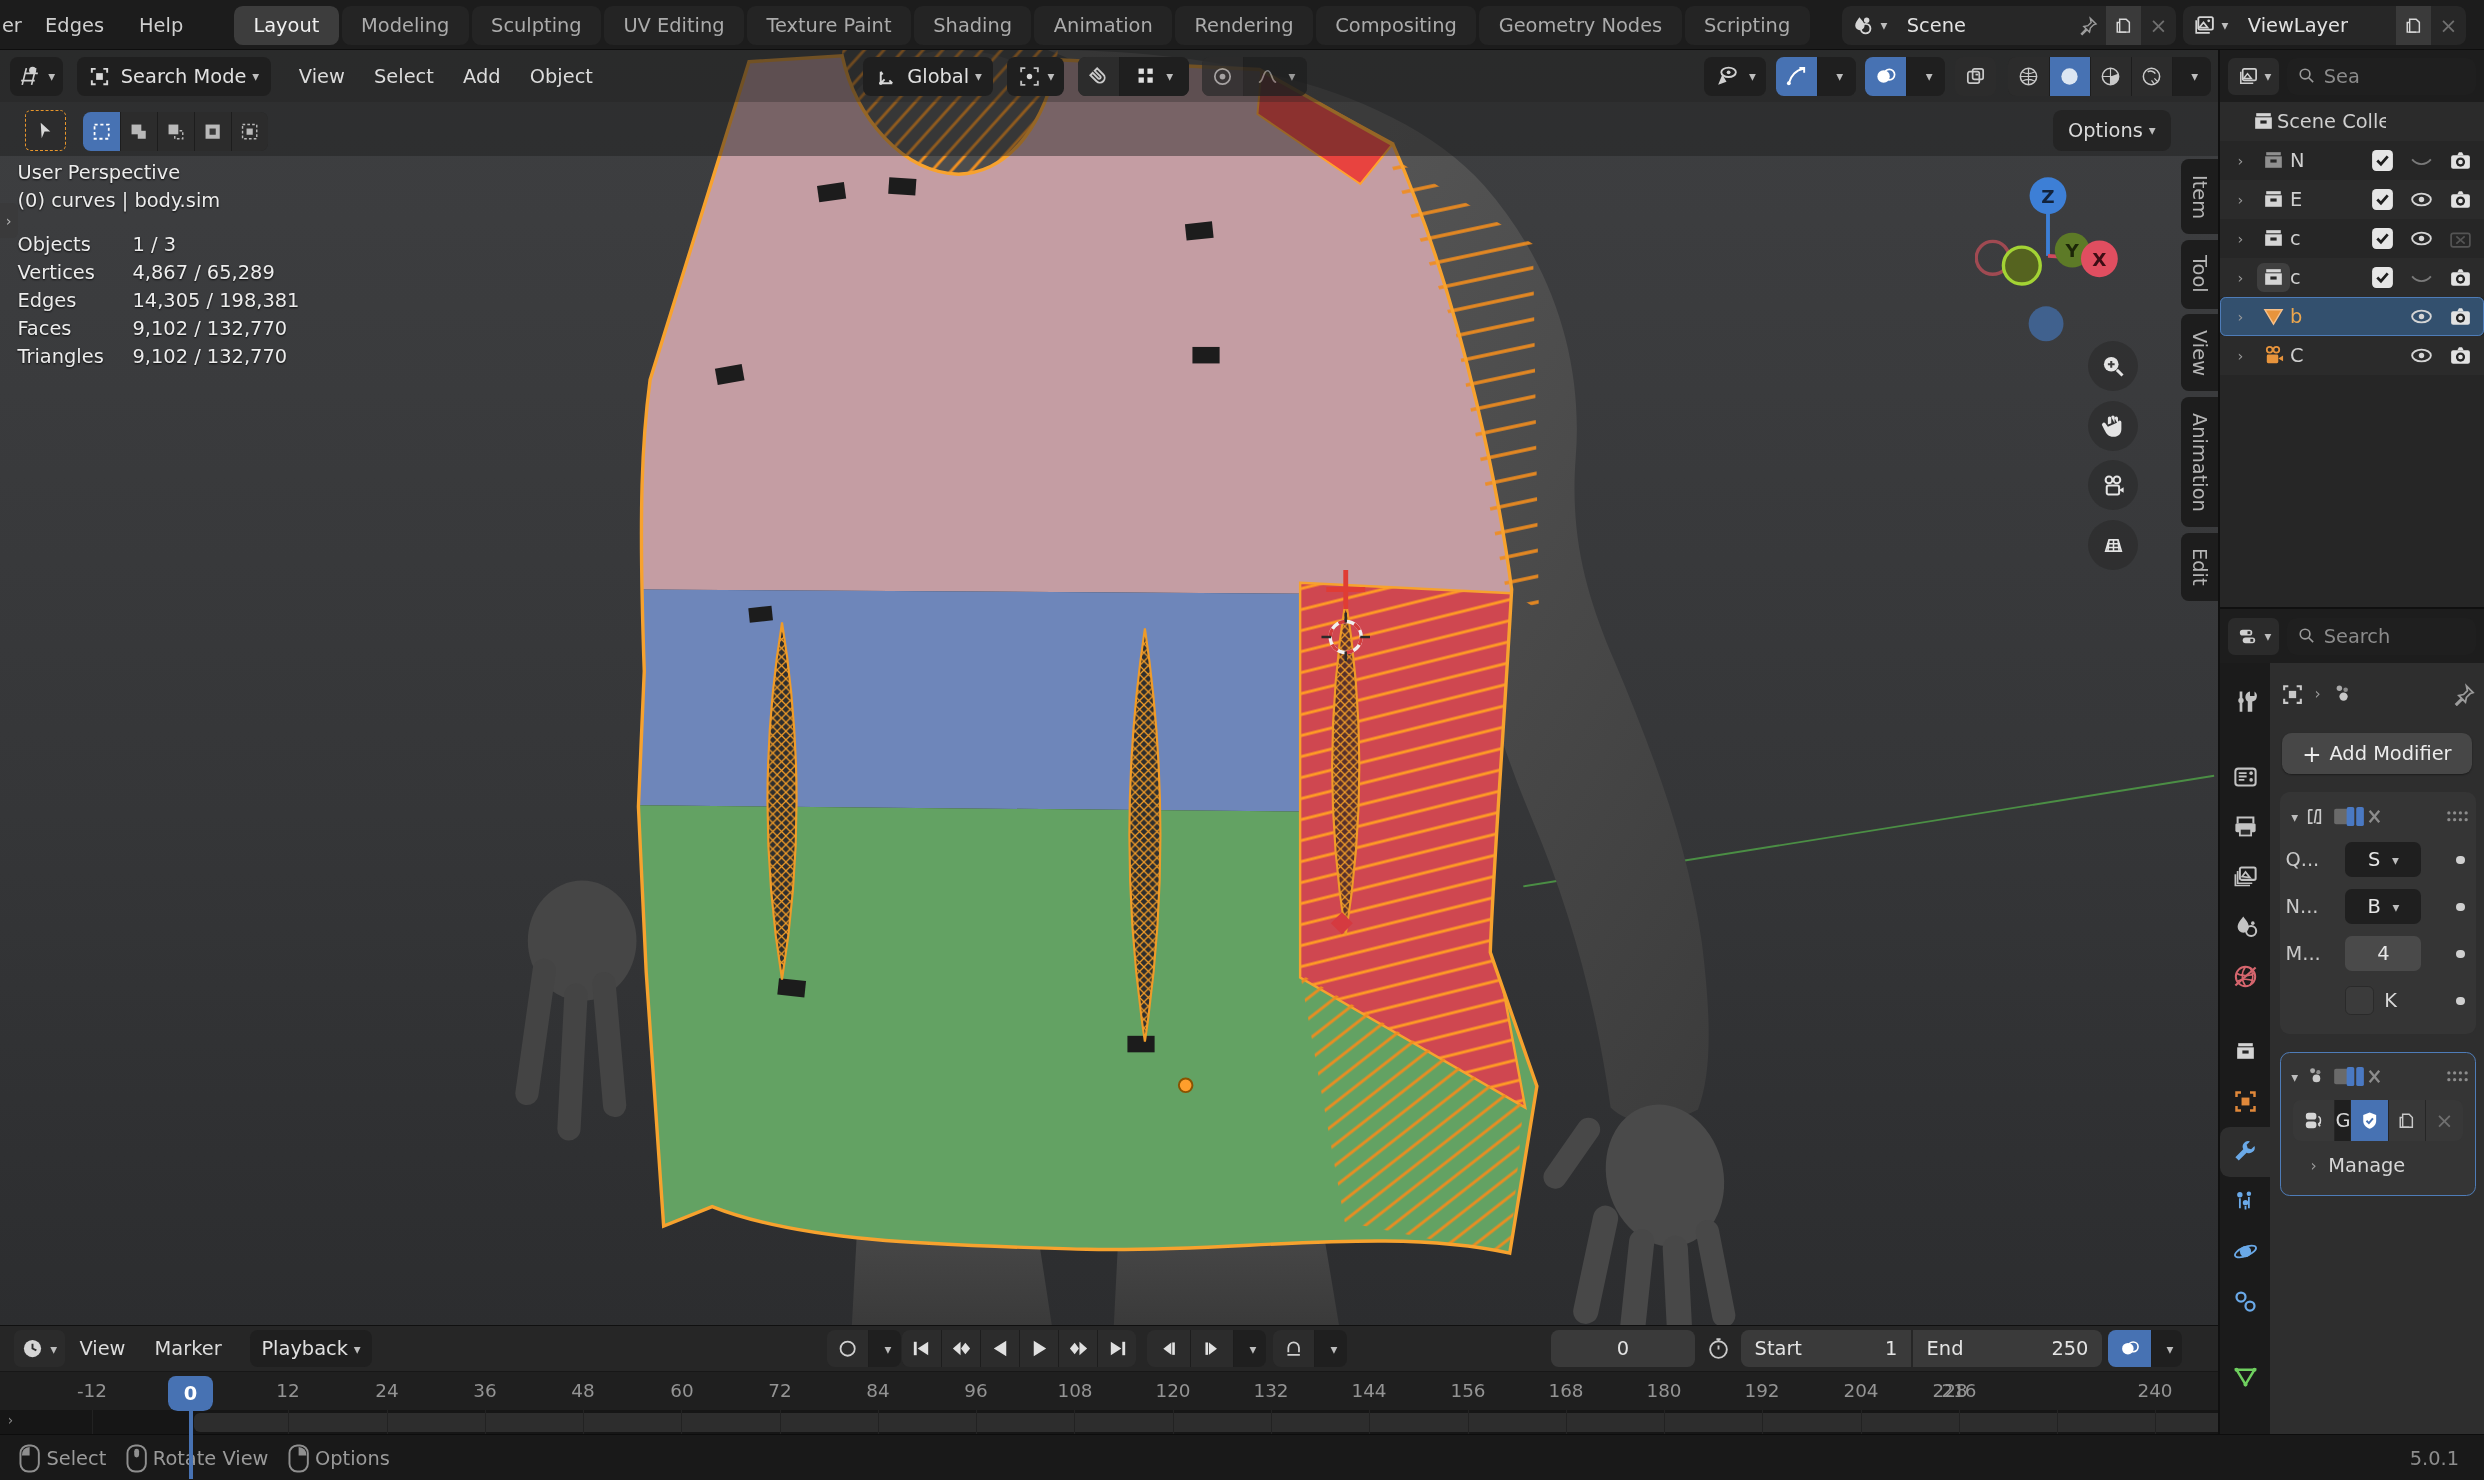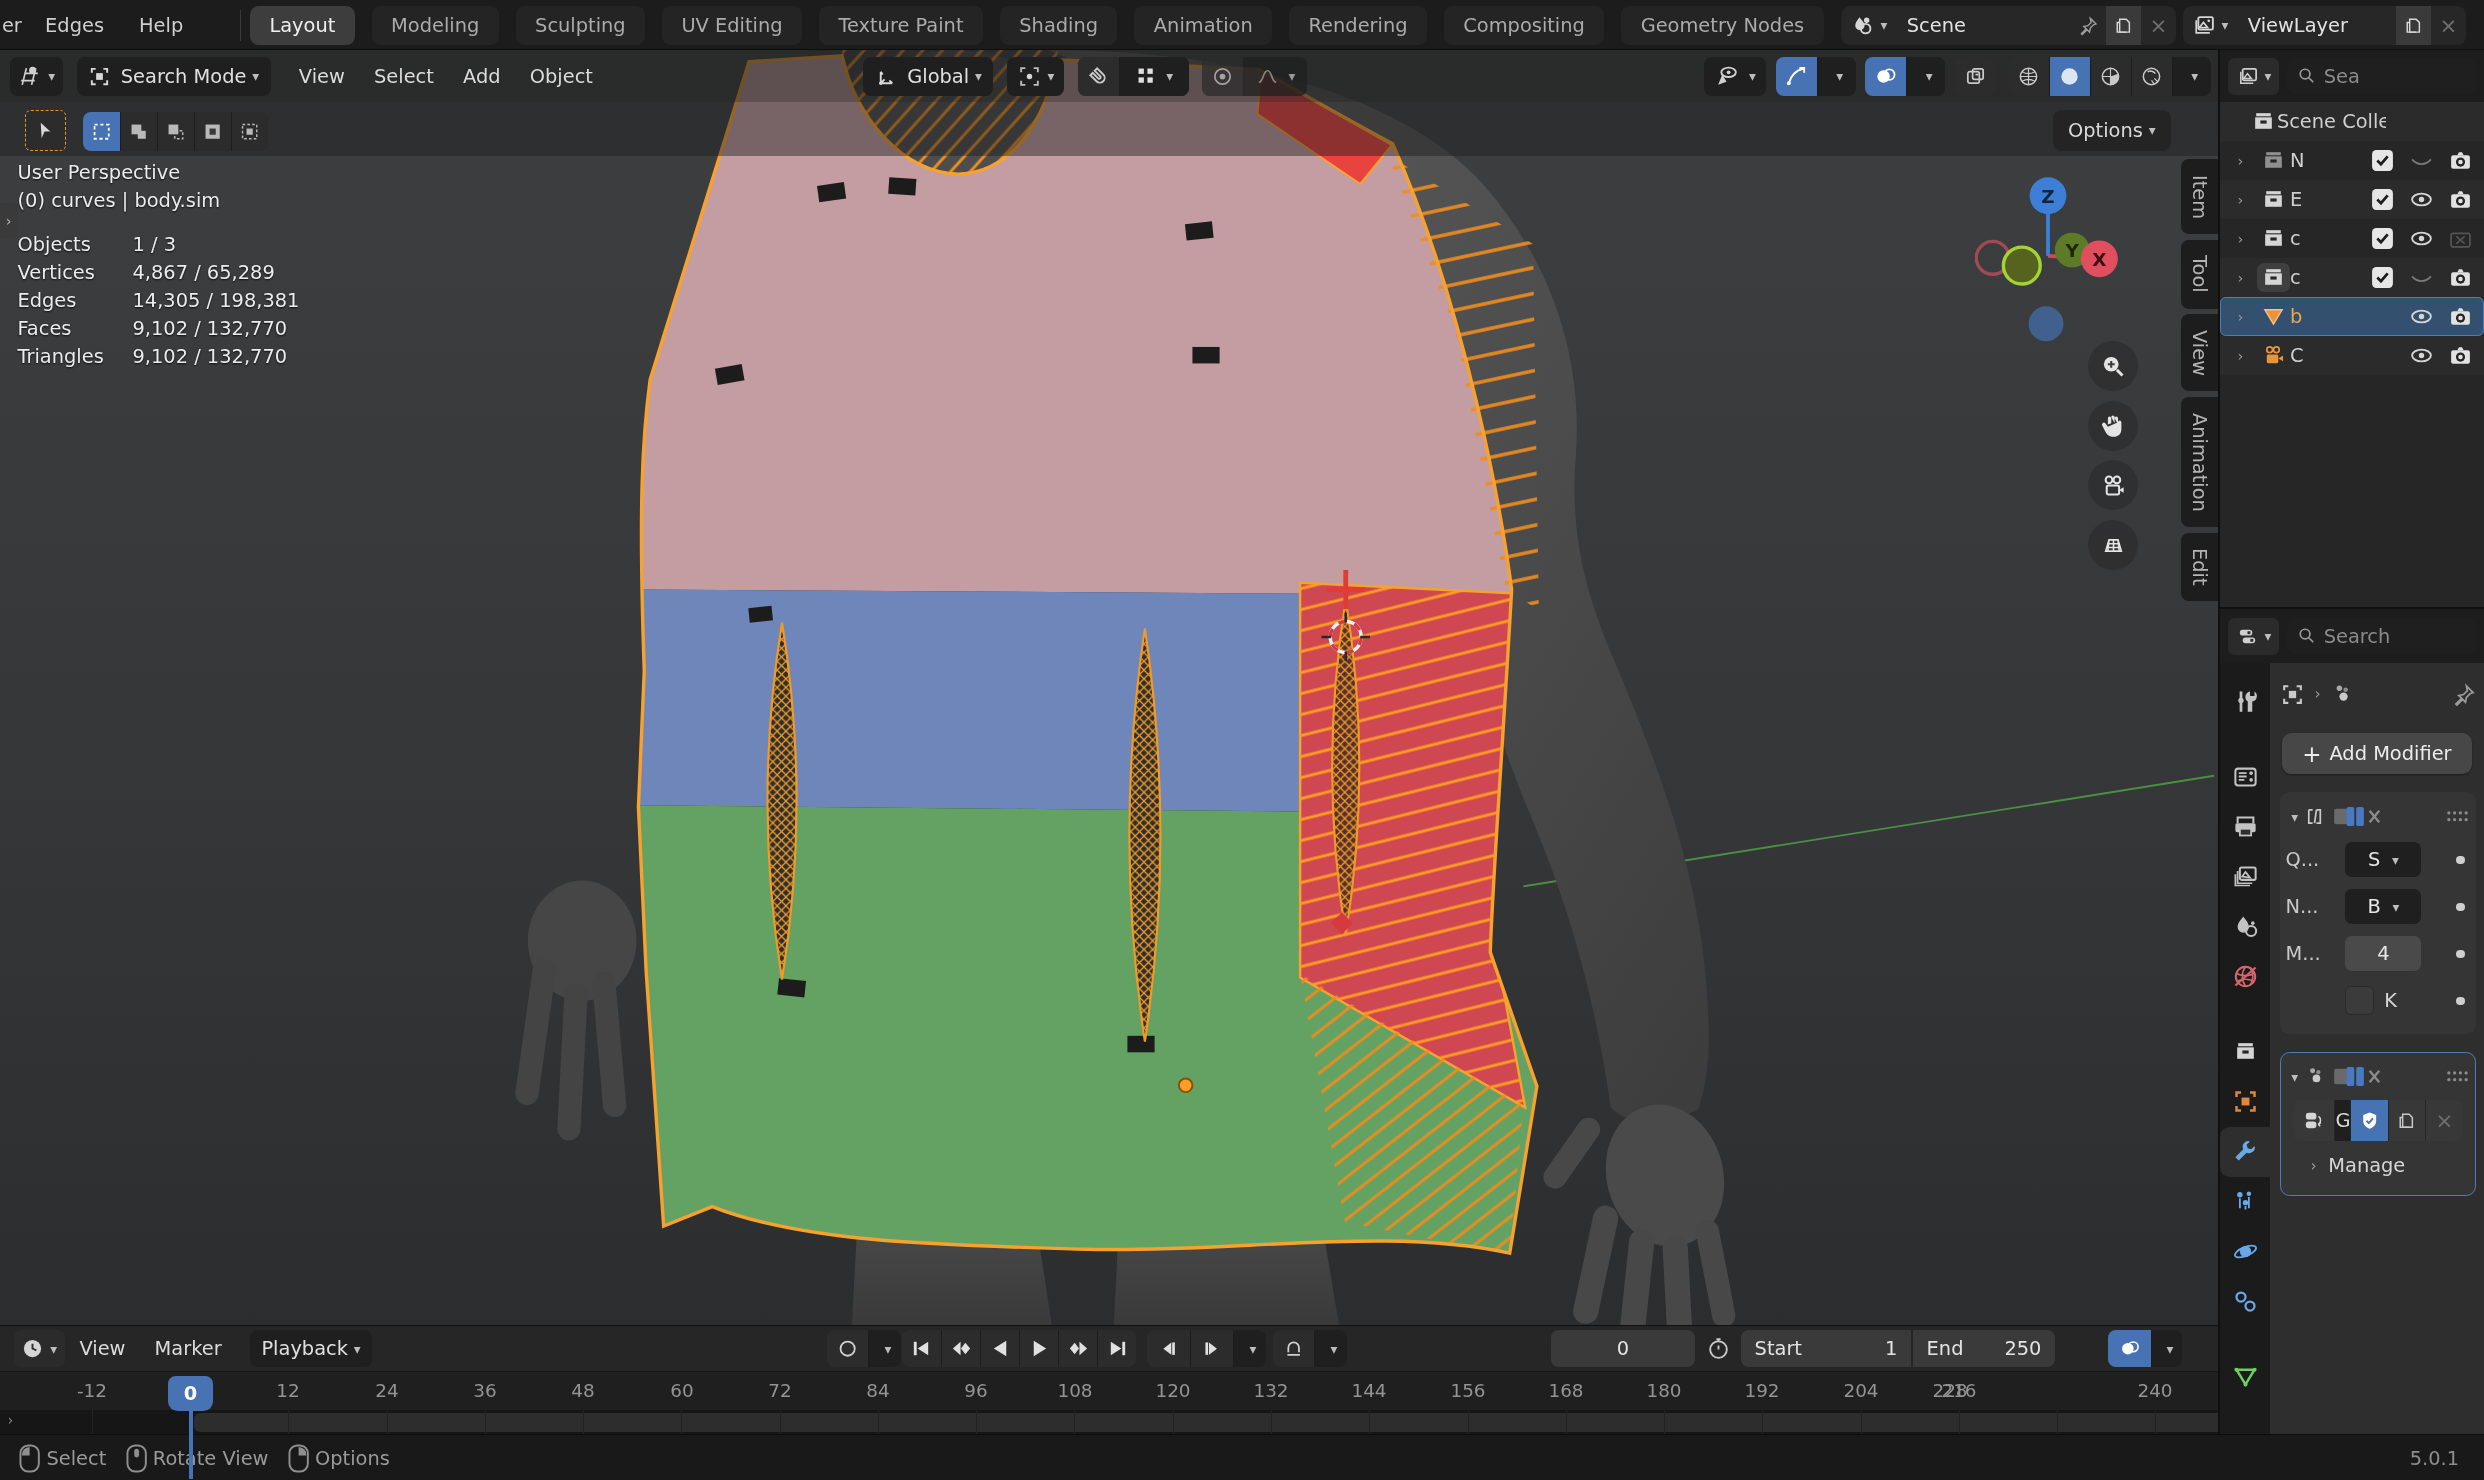--- a/index.html
+++ b/index.html
@@ -9,21 +9,21 @@
   .row { display:flex; align-items:center; }
   .car { font-size:13.6px; color:#bdbdbd; margin-left:5.8px; }
   svg { display:block; }
 
   
   #topbar { left:0; top:0; width:2484px; height:50px; background:#1c1c1c; border-bottom:1px solid #0e0e0e; }
   #topbar-menus { left:0; top:0; height:50px; }
   .menu-item { padding:0 17.5px; color:#cfcfcf; height:50px; display:flex; align-items:center; }
   .menu-item.trunc { padding:0 5.8px 0 1.9px; }
   #ws-divider { left:240px; top:9.7px; width:1px; height:31px; background:#3a3a3a; }
-  #ws-tabs { left:250px; top:5.8px; height:39px; gap:17px; }
+  #ws-tabs { left:234px; top:5.8px; height:39px; gap:3px; }
   .ws-tab { padding:0 19.4px; height:39px; display:flex; align-items:center; background:#242424; color:#ababab; border-radius:8.7px; }
   .ws-tab.active { background:#3d3d3d; color:#f0f0f0; }
   .tb-group { background:#272727; border-radius:8.7px; height:39px; top:5.8px; display:flex; align-items:center; overflow:hidden; }
   #scene-group { left:1842px; width:334px; }
   #viewlayer-group { left:2183px; width:283px; }
   .tb-seg { height:100%; display:flex; align-items:center; padding:0 7.8px; }
   .tb-name { flex:1; color:#e2e2e2; padding-left:11.6px; }
   .tb-icon-btn { width:35px; justify-content:center; color:#c9c9c9; }
   .dim-x { color:#6f6f6f; font-size:21.3px; }
 
@@ -1147,21 +1147,21 @@
         <span>0</span>
       </div>
     <svg width="25" height="25" viewBox="0 0 24 24" style="position:absolute; left:1706px; top:9.7px">
         <circle cx="12" cy="13" r="8" fill="none" stroke="#c9c9c9" stroke-width="1.8"></circle>
         <path d="M12 9v4M10 3h4M12 3v2" stroke="#c9c9c9" stroke-width="1.8"></path>
       </svg>
     <div class="tl-field tl-2field" style="left:1741px; width:170px; border-radius:7.8px 0 0 7.8px">
       <span>Start</span>
         <span>1</span>
     </div>
-    <div class="tl-field tl-2field" style="left:1913px; width:142px; border-radius:0 7.8px 7.8px 0">
+    <div class="tl-field tl-2field" style="left:1913px; width:189px; border-radius:0 7.8px 7.8px 0">
       <span>End</span>
         <span>250</span>
     </div>
     <div class="seg-group" style="position:absolute; left:2108px; height:37px">
       <div class="seg on" style="width:43px; height:37px">
           <svg width="21.3" height="21.3" viewBox="0 0 24 24">
             <circle cx="10" cy="12" r="6.5" fill="#fff"></circle>
             <circle cx="16" cy="10" r="5.5" fill="none" stroke="#fff" stroke-width="1.8"></circle>
           </svg>
         </div>

